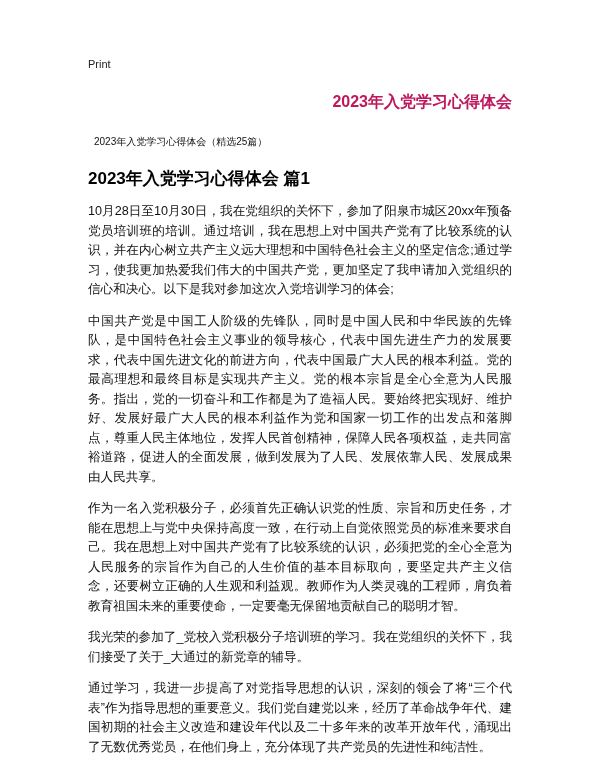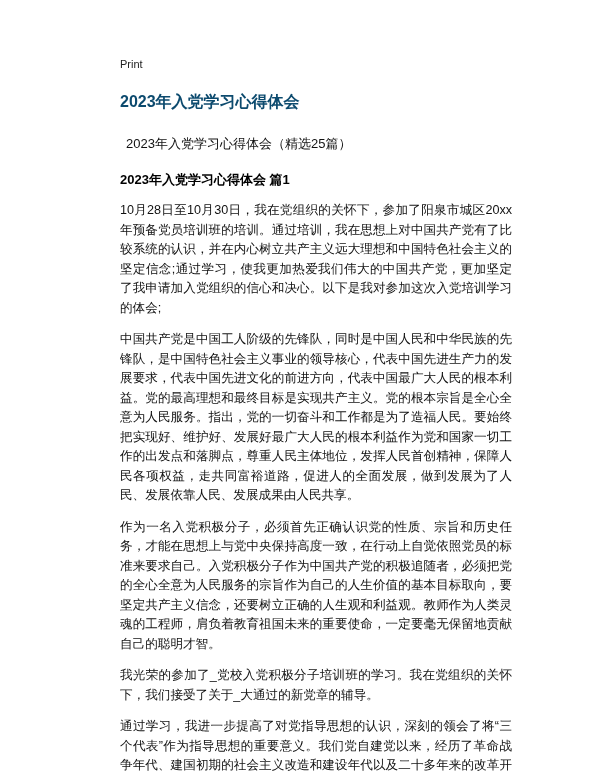--- a/index.html
+++ b/index.html
@@ -11,43 +11,43 @@
     width: 600px;
     height: 776px;
     overflow: hidden;
     font-family: "Liberation Sans", sans-serif;
     color: #1a1a1a;
   }
   .page {
     box-sizing: border-box;
     width: 600px;
     height: 776px;
-    padding: 58px 88px 20px 120px;
+    padding: 58px 88px 20px 88px;
     background: #ffffff;
   }
   .print-label {
     font-size: 11px;
     color: #222222;
     margin: 0 0 22px 0;
     cursor: pointer;
   }
   .doc-title {
     font-size: 16px;
     font-weight: bold;
-    text-align: left;
+    text-align: right;
     margin: 0 0 22px 0;
-    color: #0c4a6e;
+    color: #be185d;
   }
   .doc-subtitle {
-    font-size: 13px;
+    font-size: 10px;
     margin: 0 0 18px 6px;
     color: #111111;
   }
   .section-heading {
-    font-size: 13px;
+    font-size: 17px;
     font-weight: bold;
     margin: 14px 0 12px 0;
     color: #000000;
   }
   .para {
     font-size: 12.6px;
     line-height: 19.5px;
     text-align: justify;
     margin: 12px 0 11px 0;
     color: #111111;
@@ -64,20 +64,20 @@
   <h1 class="doc-title">2023年入党学习心得体会</h1>
 
   <p class="doc-subtitle">2023年入党学习心得体会（精选25篇）</p>
 
   <h2 class="section-heading">2023年入党学习心得体会 篇1</h2>
 
   <p class="para">10月28日至10月30日，我在党组织的关怀下，参加了阳泉市城区20xx年预备党员培训班的培训。通过培训，我在思想上对中国共产党有了比较系统的认识，并在内心树立共产主义远大理想和中国特色社会主义的坚定信念;通过学习，使我更加热爱我们伟大的中国共产党，更加坚定了我申请加入党组织的信心和决心。以下是我对参加这次入党培训学习的体会;</p>
 
   <p class="para">中国共产党是中国工人阶级的先锋队，同时是中国人民和中华民族的先锋队，是中国特色社会主义事业的领导核心，代表中国先进生产力的发展要求，代表中国先进文化的前进方向，代表中国最广大人民的根本利益。党的最高理想和最终目标是实现共产主义。党的根本宗旨是全心全意为人民服务。指出，党的一切奋斗和工作都是为了造福人民。要始终把实现好、维护好、发展好最广大人民的根本利益作为党和国家一切工作的出发点和落脚点，尊重人民主体地位，发挥人民首创精神，保障人民各项权益，走共同富裕道路，促进人的全面发展，做到发展为了人民、发展依靠人民、发展成果由人民共享。</p>
 
-  <p class="para">作为一名入党积极分子，必须首先正确认识党的性质、宗旨和历史任务，才能在思想上与党中央保持高度一致，在行动上自觉依照党员的标准来要求自己。入党积极分子作为中国共产党的积极追随者，必须把党的全心全意为人民服务的宗旨作为自己的人生价值的基本目标取向，要坚定共产主义信念，还要树立正确的人生观和利益观。教师作为人类灵魂的工程师，肩负着教育祖国未来的重要使命，一定要毫无保留地贡献自己的聪明才智。</p>
+  <p class="para">作为一名入党积极分子，必须首先正确认识党的性质、宗旨和历史任务，才能在思想上与党中央保持高度一致，在行动上自觉依照党员的标准来要求自己。我在思想上对中国共产党有了比较系统的认识，必须把党的全心全意为人民服务的宗旨作为自己的人生价值的基本目标取向，要坚定共产主义信念，还要树立正确的人生观和利益观。教师作为人类灵魂的工程师，肩负着教育祖国未来的重要使命，一定要毫无保留地贡献自己的聪明才智。</p>
 
 
   <p class="para">我光荣的参加了_党校入党积极分子培训班的学习。我在党组织的关怀下，我们接受了关于_大通过的新党章的辅导。</p>
 
   <p class="para">通过学习，我进一步提高了对党指导思想的认识，深刻的领会了将“三个代表”作为指导思想的重要意义。我们党自建党以来，经历了革命战争年代、建国初期的社会主义改造和建设年代以及二十多年来的改革开放年代，涌现出了无数优秀党员，在他们身上，充分体现了共产党员的先进性和纯洁性。</p>
 
 </div>
 
 </body></html>

